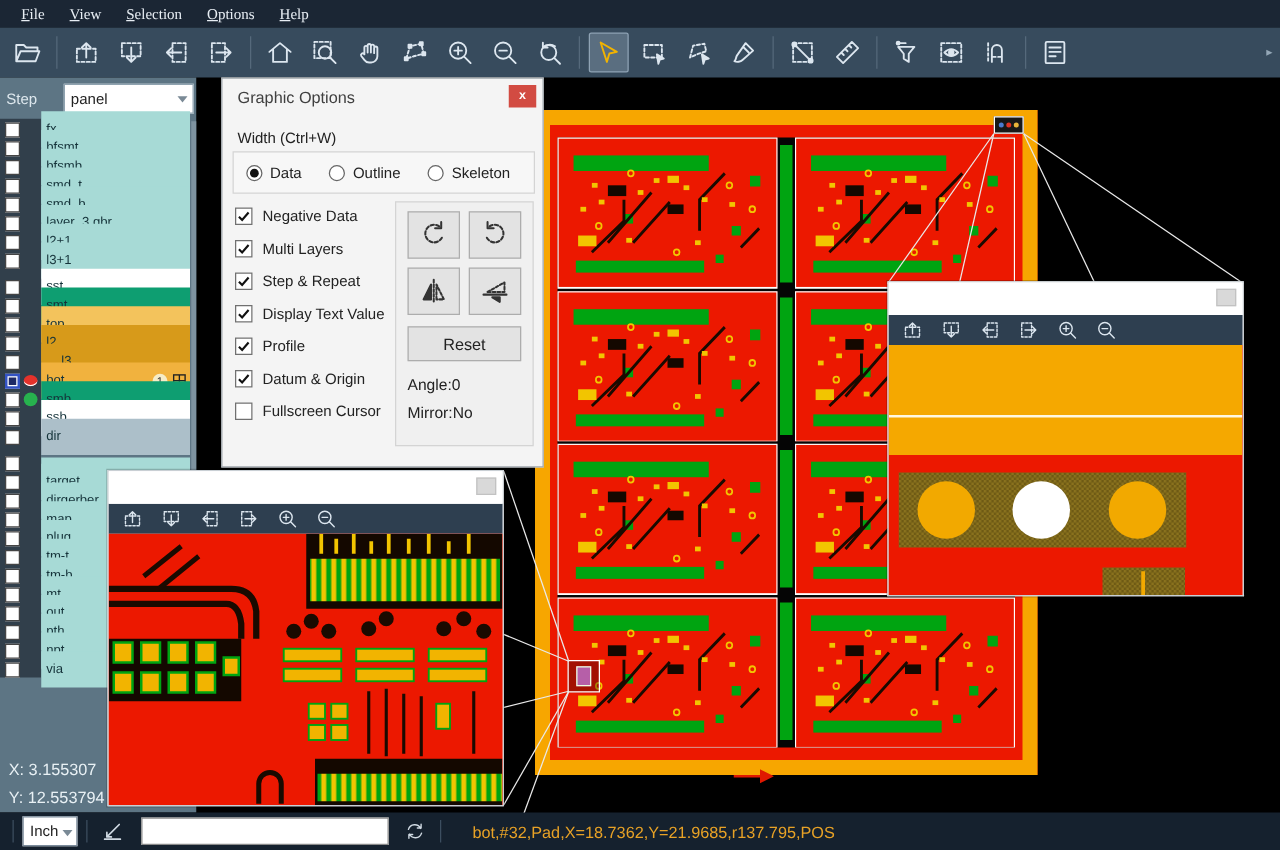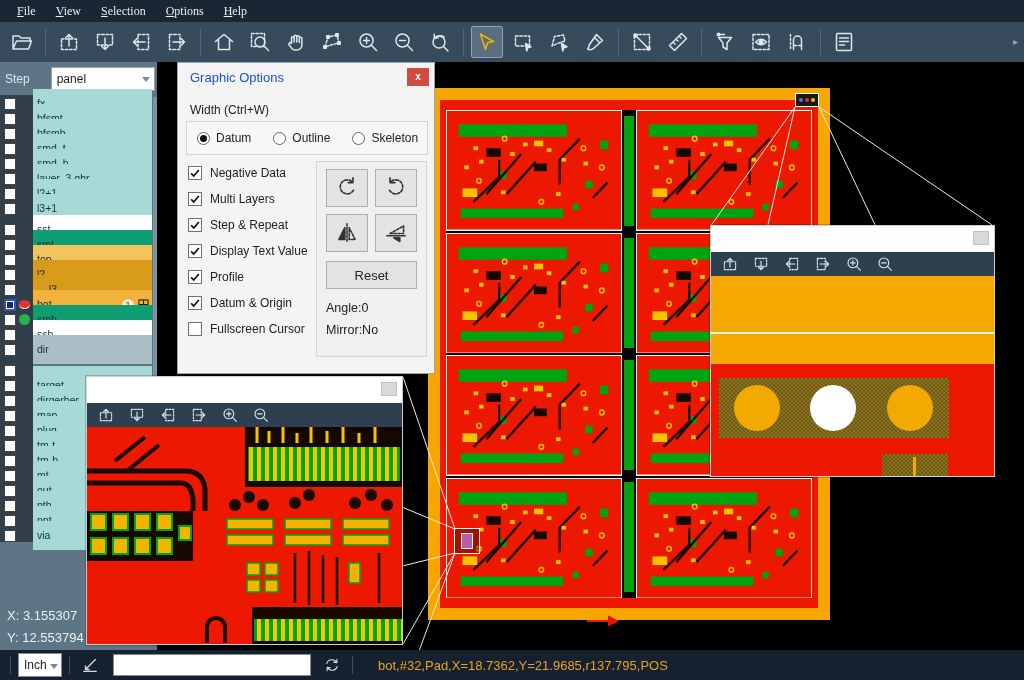--- a/index.html
+++ b/index.html
@@ -79,21 +79,21 @@
   .win-btn { position:absolute; right:5px; top:5px; width:16px; height:14px; background:#D9D9D9; border:1px solid #C2C2C2;}
   .win-toolbar { height:24px; background:#2E3F50; display:flex; align-items:center; gap:11px; padding-left:9px; }
   .win-toolbar .tb-btn { width:20px; height:20px; margin:0; }
   .win-toolbar .tb-btn svg { width:18px; height:18px; }
   .win-content { flex:1; overflow:hidden; background:#EC1800; }
   .win-content svg { display:block; width:100%; height:100%; }
 
   
   .dialog { position:absolute; left:177px; top:62px; width:258px; height:312px; background:#F4F4F4;
     border:1px solid #9FA6AC; z-index:60; font-size:12px; color:#222; }
-  .dlg-title { height:28px; display:flex; align-items:center; padding-left:12px; font-size:13px; color:#1d4ed8; }
+  .dlg-title { height:28px; display:flex; align-items:center; padding-left:12px; font-size:13px; color:#404040; }
   .dlg-close { position:absolute; right:5px; top:5px; width:22px; height:18px; background:#D24B42; color:#fff;
     font-size:10px; font-weight:bold; text-align:center; line-height:17px; }
   .dlg-width { position:absolute; left:12px; top:40px; }
   .dlg-radiobox { position:absolute; left:8px; top:58px; width:242px; height:34px; border:1px solid #D4D4D4;
     display:flex; align-items:center; gap:22px; padding-left:10px; background:#F7F7F7; }
   .radio { display:flex; align-items:center; gap:6px; }
   .radio .ro { width:13px; height:13px; border-radius:50%; border:1px solid #666; background:#fff;
     display:flex; align-items:center; justify-content:center; }
   .radio .ro i { width:7px; height:7px; border-radius:50%; background:#111; display:block; }
   .cb-list { position:absolute; left:10px; top:102px; }
@@ -735,21 +735,21 @@
 
   <div class="dialog">
     <div class="dlg-title">Graphic Options</div>
     <div class="dlg-close">x</div>
     <div class="dlg-width">Width (Ctrl+W)</div>
     <div class="dlg-radiobox" id="radioRow">
         <span class="radio">
           <span class="ro">
             <i></i>
           </span>
-          <span>Datum</span>
+          <span>Data</span>
         </span>
         <span class="radio">
           <span class="ro"></span>
           <span>Outline</span>
         </span>
         <span class="radio">
           <span class="ro"></span>
           <span>Skeleton</span>
         </span>
       </div>

